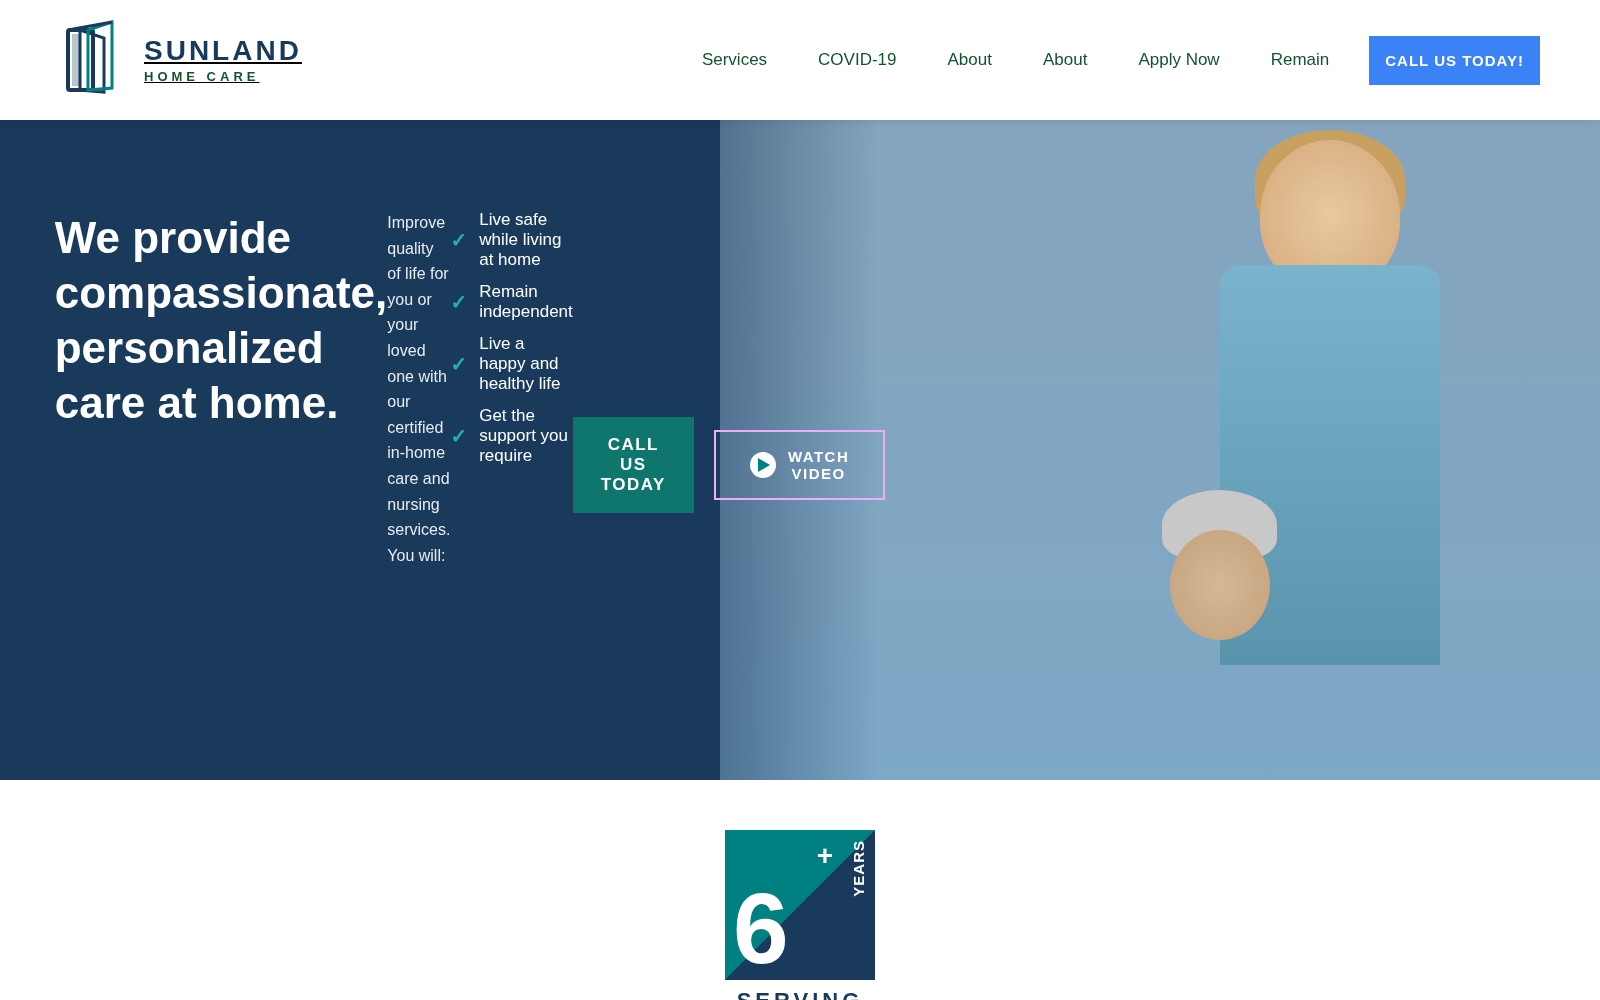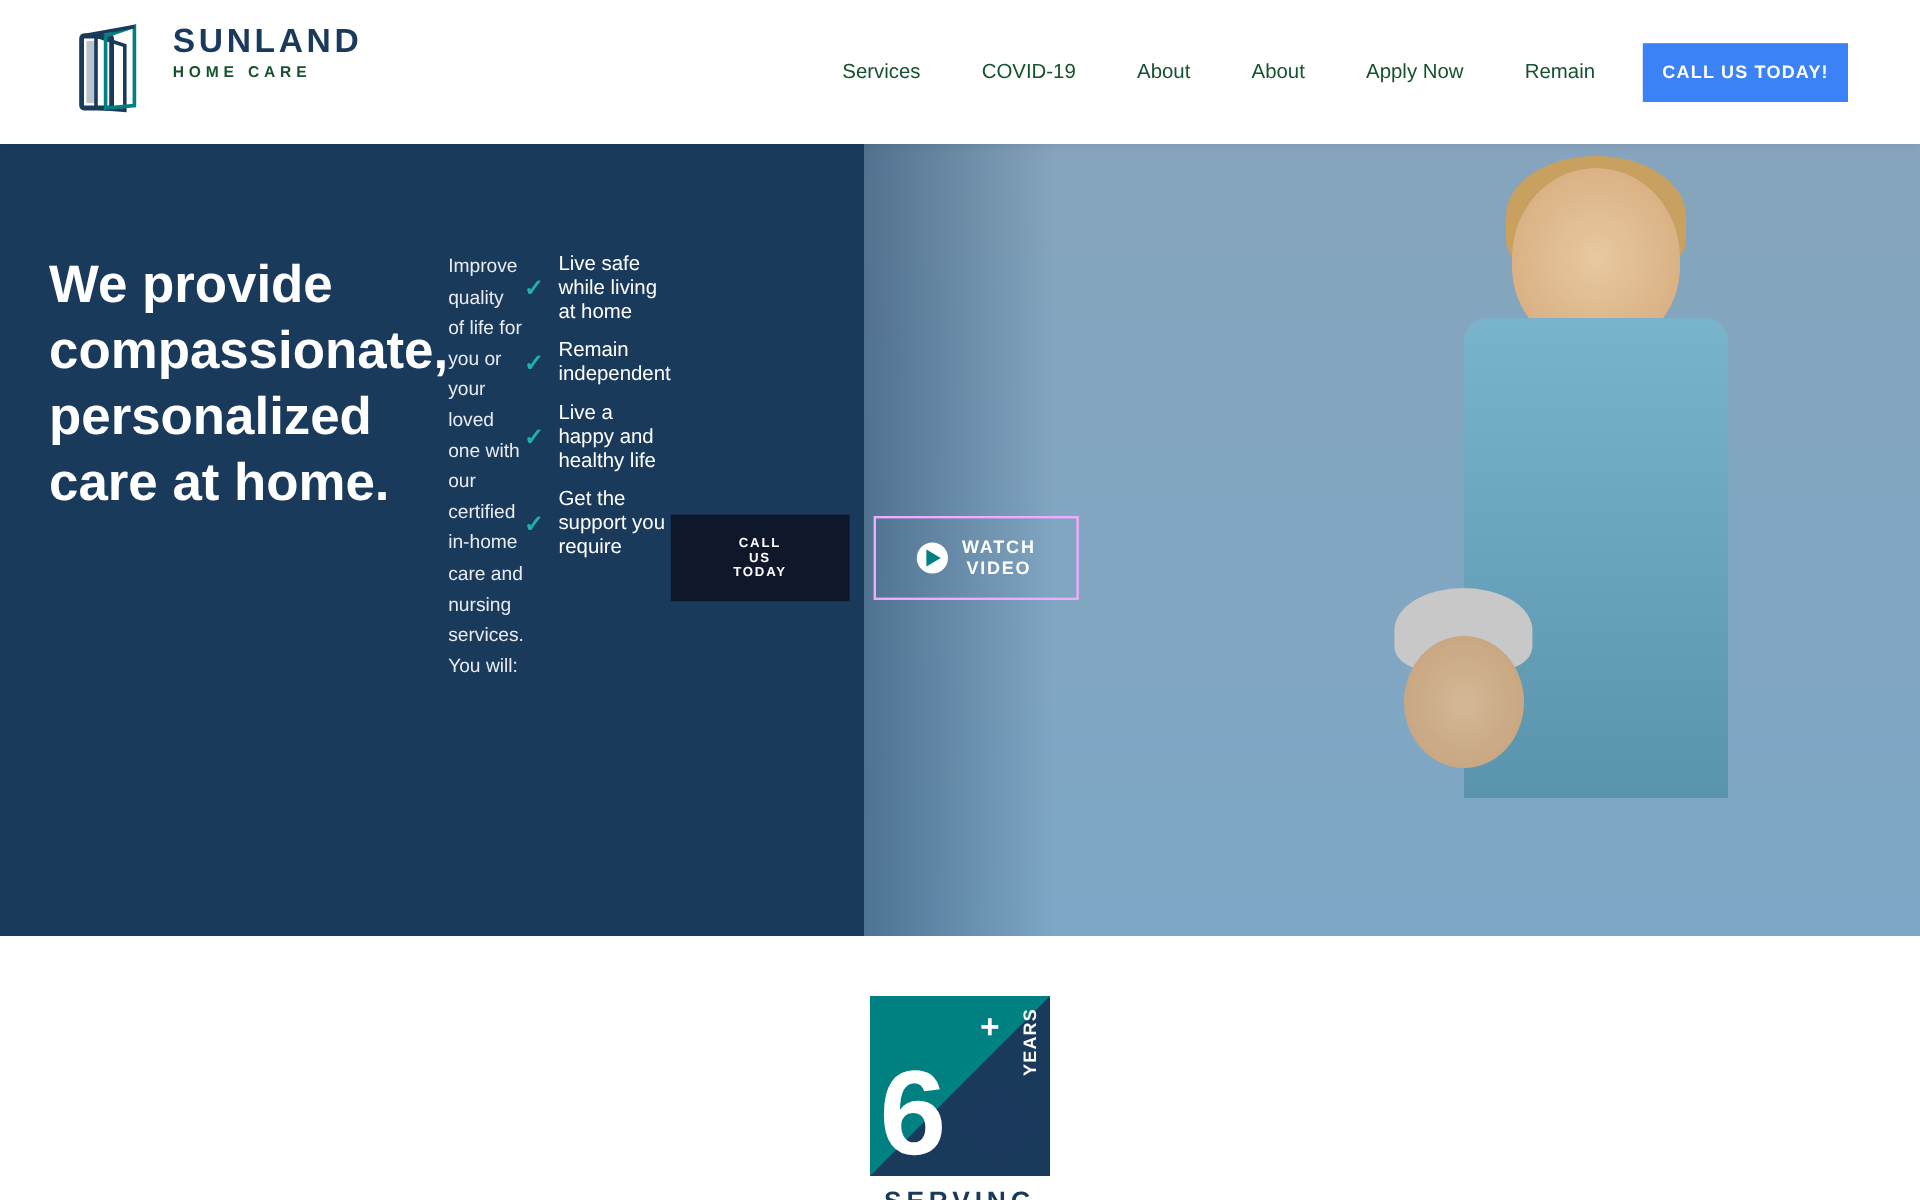--- a/index.html
+++ b/index.html
@@ -12,22 +12,23 @@
       display: flex;
       align-items: center;
       justify-content: space-between;
       padding: 0 60px;
       box-shadow: 0 2px 8px rgba(0,0,0,0.08);
       position: relative;
       z-index: 10;
     }
     .logo-area {
       display: flex;
-      align-items: flex-start;
+      align-items: center;
       gap: 14px;
+      text-decoration: underline;
     }
     .logo-icon {
       width: 70px;
       height: 80px;
     }
     .logo-text {
       display: flex;
       flex-direction: column;
     }
     .logo-text-sunland {
@@ -127,24 +128,24 @@
       color: #20b2aa;
       font-size: 20px;
       font-weight: 900;
     }
     .hero-buttons {
       display: flex;
       gap: 20px;
       align-items: center;
     }
     .btn-call {
-      background: #0f172a;
+      background: #0f766e;
       color: #fff;
-      padding: 18px 52px;
-      font-size: 11px;
+      padding: 18px 28px;
+      font-size: 17px;
       font-weight: 800;
       letter-spacing: 1.5px;
       text-transform: uppercase;
       border: none;
       cursor: pointer;
     }
     .btn-watch {
       background: transparent;
       color: #fff;
       padding: 16px 34px;

